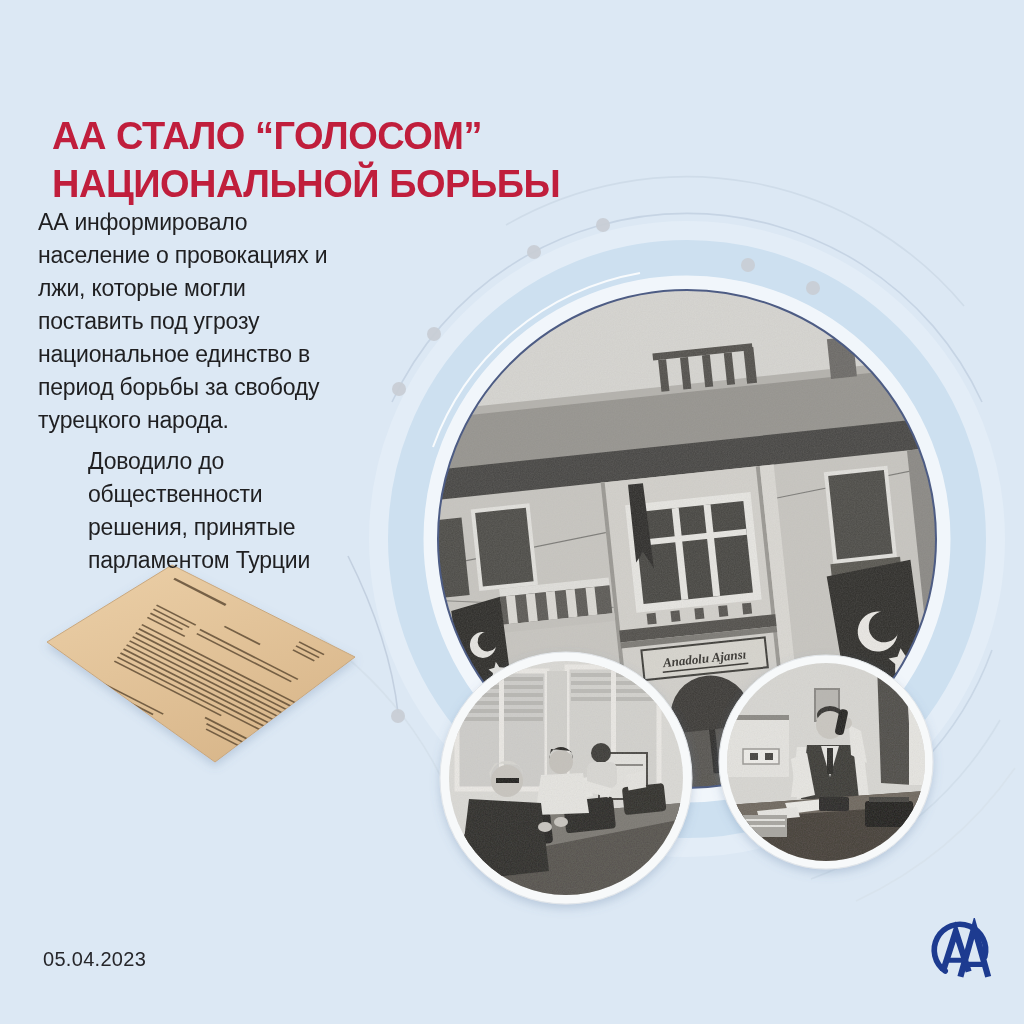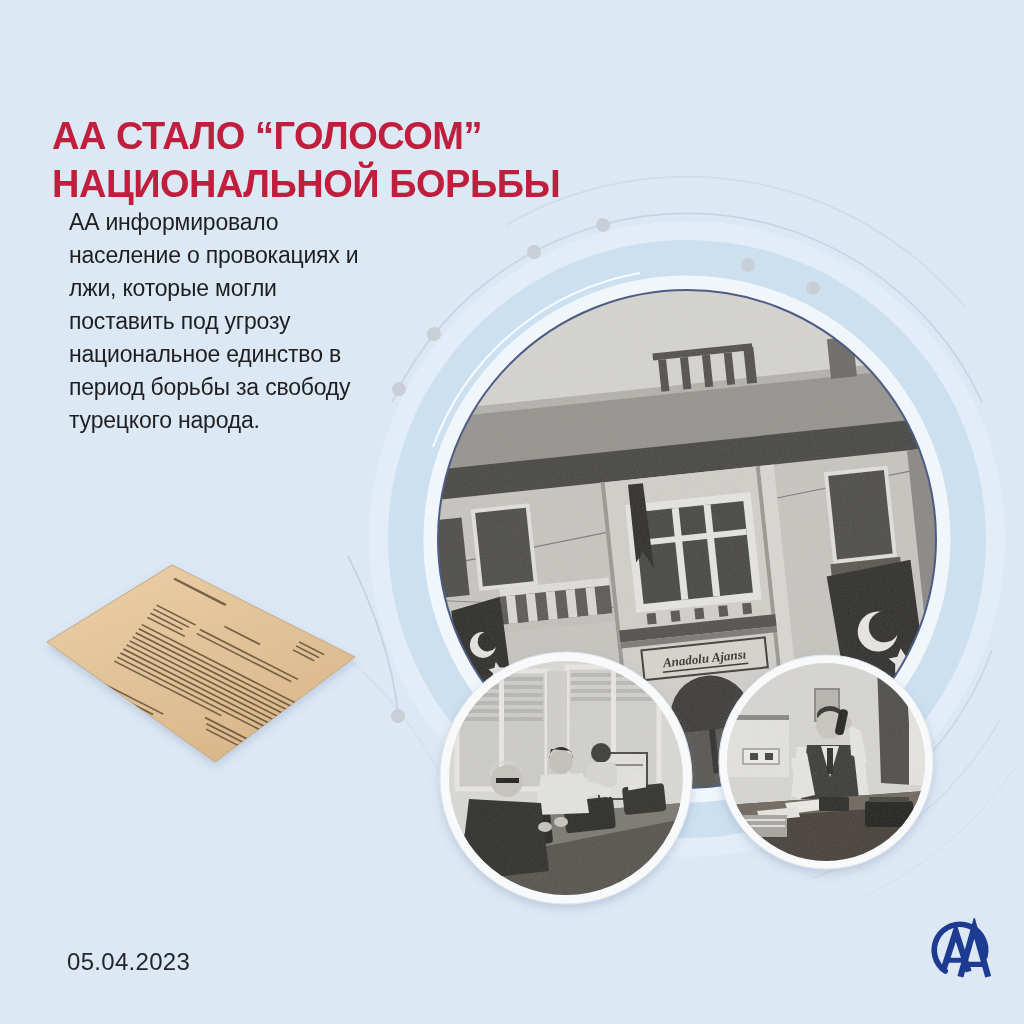--- a/index.html
+++ b/index.html
@@ -3,23 +3,23 @@
 <meta charset="utf-8">
 <style>
   html,body{margin:0;padding:0;background:#b8c6d4;}
   #poster{position:relative;width:1024px;height:1024px;background:#dce8f4;overflow:hidden;
           font-family:"Liberation Sans",sans-serif;}
   svg{display:block;}
   .abs{position:absolute;}
   .title{left:52px;top:100px;font-size:38px;line-height:48px;font-weight:700;
          color:#c01e3c;letter-spacing:-0.5px;white-space:pre-line;margin-top:12px;}
   .para{font-size:23px;line-height:33px;color:#1f1f21;white-space:pre-line;letter-spacing:-0.2px;}
-  .p1{left:69px;top:206px;}
+  .p1{left:38px;top:206px;}
   .p2{left:88px;top:445px;}
-  .date{left:43px;top:948px;font-size:24px;color:#26262a;letter-spacing:0.3px;margin-left:24px;}
+  .date{left:43px;top:948px;font-size:20px;color:#26262a;letter-spacing:0.3px;}
   .logo{left:928px;top:918px;}
 </style>
 </head>
 <body>
 
 <div id="poster">
 
 <svg class="abs" style="left:0;top:0" width="1024" height="1024" viewBox="0 0 1024 1024">
   <defs>
     <clipPath id="clipBig">
@@ -295,20 +295,24 @@
 
 <div class="abs title">АА СТАЛО “ГОЛОСОМ”
 НАЦИОНАЛЬНОЙ БОРЬБЫ</div>
 <div class="abs para p1">АА информировало
 население о провокациях и
 лжи, которые могли
 поставить под угрозу
 национальное единство в
 период борьбы за свободу
 турецкого народа.</div>
+<div class="abs para p2">Доводило до
+общественности
+решения, принятые
+парламентом Турции</div>
 <div class="abs date">05.04.2023</div>
 
 <svg class="abs logo" width="72" height="66" viewBox="0 0 70 64">
   <g fill="none" stroke="#1d3b90" stroke-linecap="round">
     <path d="M16.7,51.5 A25,25 0 1 1 55.2,37.5" stroke-width="5.5"></path>
     <g stroke-width="6" stroke-linecap="butt" stroke-linejoin="miter">
       <path d="M14.5,52 L27,13 L39.5,52"></path>
       <path d="M31.5,57 L45,9 L58.5,57"></path>
     </g>
     <path d="M19,41 L35,41" stroke-width="5"></path>

